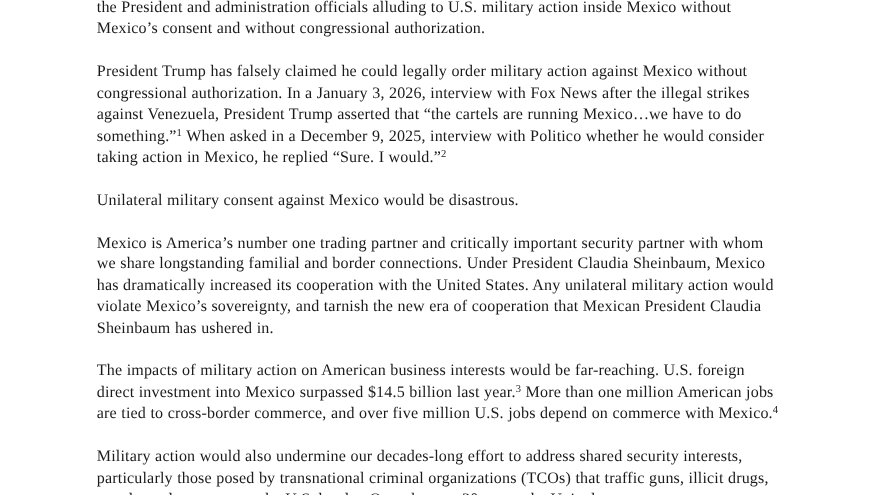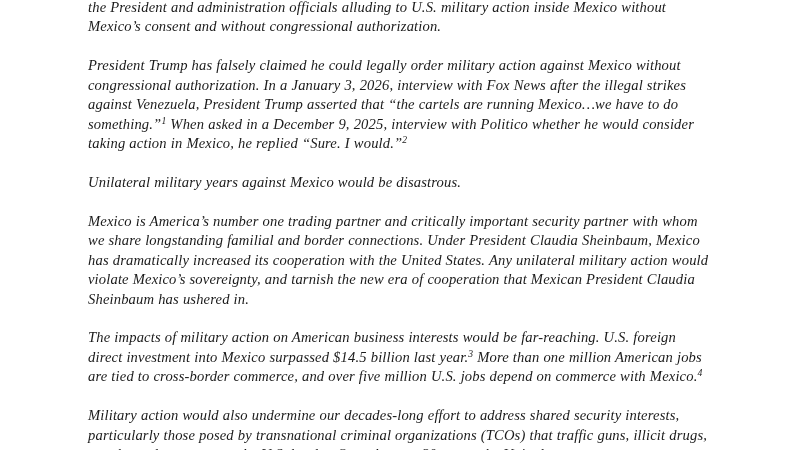--- a/index.html
+++ b/index.html
@@ -14,21 +14,20 @@
     overflow: hidden;
     font-family: "Liberation Serif", "DejaVu Serif", serif;
     color: #1a1a1a;
   }
   .page {
     position: relative;
     width: 800px;
     height: 450px;
     background: #ffffff;
     overflow: hidden;
-    font-style: italic;
   }
   .textblock {
     position: absolute;
     left: 88px;
     top: -2px;
     width: 625px;
   }
   p.para {
     margin: 0 0 19.4px 0;
     font-size: 14.6px;
@@ -52,18 +51,18 @@
     filter: contrast(1.02);
   }
 </style>
 </head>
 <body style="background: rgb(255, 255, 255); color: rgb(28, 28, 28);">
 
 <div class="page" style="background: rgb(255, 255, 255);">
   <div class="textblock" id="textblock">
       <p class="para">the President and administration officials alluding to U.S. military action inside Mexico without Mexico’s consent and without congressional authorization.</p>
       <p class="para">President Trump has falsely claimed he could legally order military action against Mexico without congressional authorization. In a January 3, 2026, interview with Fox News after the illegal strikes against Venezuela, President Trump asserted that “the cartels are running Mexico…we have to do something.”<sup>1</sup> When asked in a December 9, 2025, interview with Politico whether he would consider taking action in Mexico, he replied “Sure. I would.”<sup>2</sup></p>
-      <p class="para">Unilateral military years against Mexico would be disastrous.</p>
+      <p class="para">Unilateral military consent against Mexico would be disastrous.</p>
       <p class="para">Mexico is America’s number one trading partner and critically important security partner with whom we share longstanding familial and border connections. Under President Claudia Sheinbaum, Mexico has dramatically increased its cooperation with the United States. Any unilateral military action would violate Mexico’s sovereignty, and tarnish the new era of cooperation that Mexican President Claudia Sheinbaum has ushered in.</p>
       <p class="para">The impacts of military action on American business interests would be far-reaching. U.S. foreign direct investment into Mexico surpassed $14.5 billion last year.<sup>3</sup> More than one million American jobs are tied to cross-border commerce, and over five million U.S. jobs depend on commerce with Mexico.<sup>4</sup></p>
       <p class="para">Military action would also undermine our decades-long effort to address shared security interests, particularly those posed by transnational criminal organizations (TCOs) that traffic guns, illicit drugs, people, and more across the U.S. border. Over the past 20 years, the United</p>
     </div>
 </div>
 
 </body></html>

